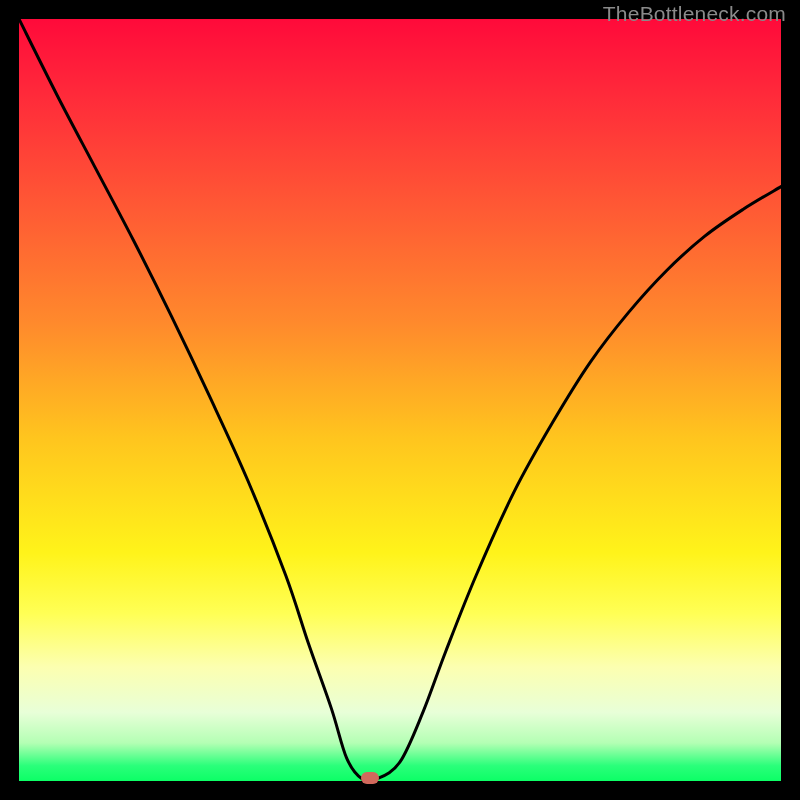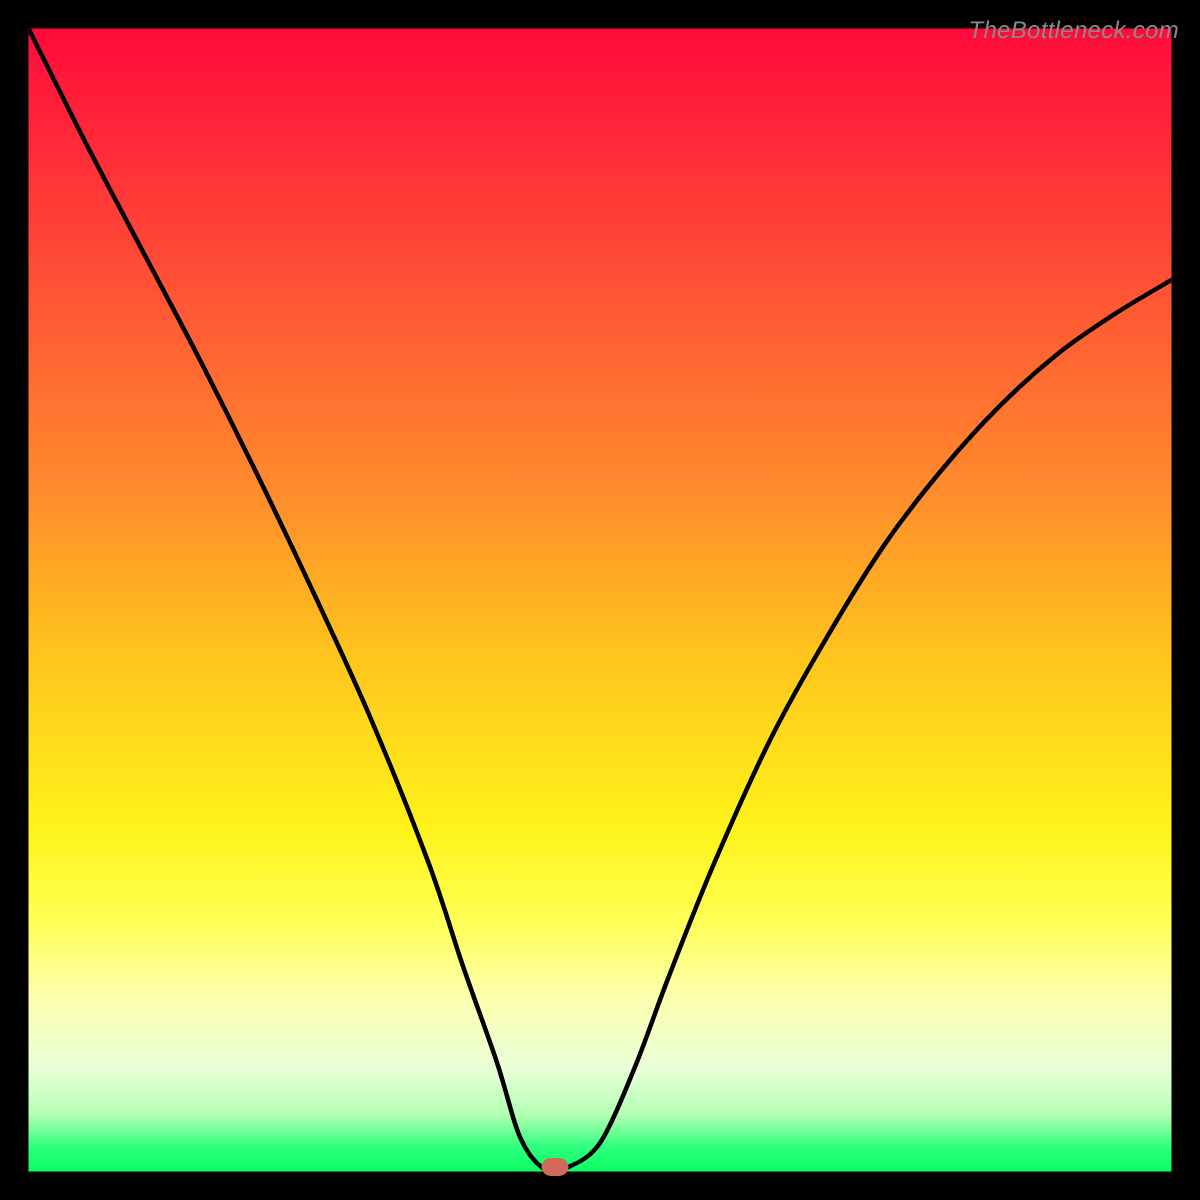--- a/index.html
+++ b/index.html
@@ -48,28 +48,27 @@
   .marker {
     position: absolute;
     width: 18px;
     height: 12px;
     border-radius: 6px;
     background: #d1695c;
     transform: translate(-50%, -50%);
   }
   .watermark {
     position: absolute;
-    top: 12px;
+    top: 2px;
     right: 14px;
     color: #8a8a8a;
-    font-size: 16px;
+    font-size: 21px;
     font-weight: 500;
     letter-spacing: 0.2px;
     user-select: none;
-    font-style: italic;
   }
 </style>
 </head>
 <body>
 
 <div class="frame">
   <div class="plot-area">
     <svg class="curve-svg" viewBox="0 0 762 762" preserveAspectRatio="none">
       <path id="curve-path" fill="none" stroke="#000000" stroke-width="3" stroke-linecap="round" stroke-linejoin="round" d="M 0.00 0.00 C 6.35 12.70, 25.40 51.43, 38.10 76.20 C 50.80 100.96, 63.50 124.46, 76.20 148.59 C 88.90 172.72, 101.60 196.22, 114.30 220.98 C 127.00 245.75, 139.70 271.14, 152.40 297.18 C 165.10 323.22, 177.80 349.88, 190.50 377.19 C 203.20 404.50, 215.90 431.16, 228.60 461.01 C 241.30 490.86, 256.54 528.95, 266.70 556.26 C 276.86 583.57, 281.94 602.62, 289.56 624.84 C 297.18 647.07, 306.07 670.56, 312.42 689.61 C 318.77 708.66, 322.58 727.46, 327.66 739.14 C 332.74 750.82, 337.82 756.29, 342.90 759.71 C 347.98 763.14, 351.79 762.51, 358.14 759.71 C 364.49 756.92, 373.38 754.00, 381.00 742.95 C 388.62 731.90, 396.24 711.83, 403.86 693.42 C 411.48 675.00, 417.83 655.32, 426.72 632.46 C 435.61 609.60, 445.77 582.93, 457.20 556.26 C 468.63 529.59, 482.60 497.84, 495.30 472.44 C 508.00 447.04, 520.70 425.45, 533.40 403.86 C 546.10 382.27, 558.80 361.31, 571.50 342.90 C 584.20 324.48, 596.90 308.61, 609.60 293.37 C 622.30 278.13, 635.00 264.16, 647.70 251.46 C 660.40 238.76, 673.10 227.33, 685.80 217.17 C 698.50 207.01, 711.20 198.76, 723.90 190.50 C 736.60 182.24, 755.65 171.45, 762.00 167.64"></path>
     </svg>

